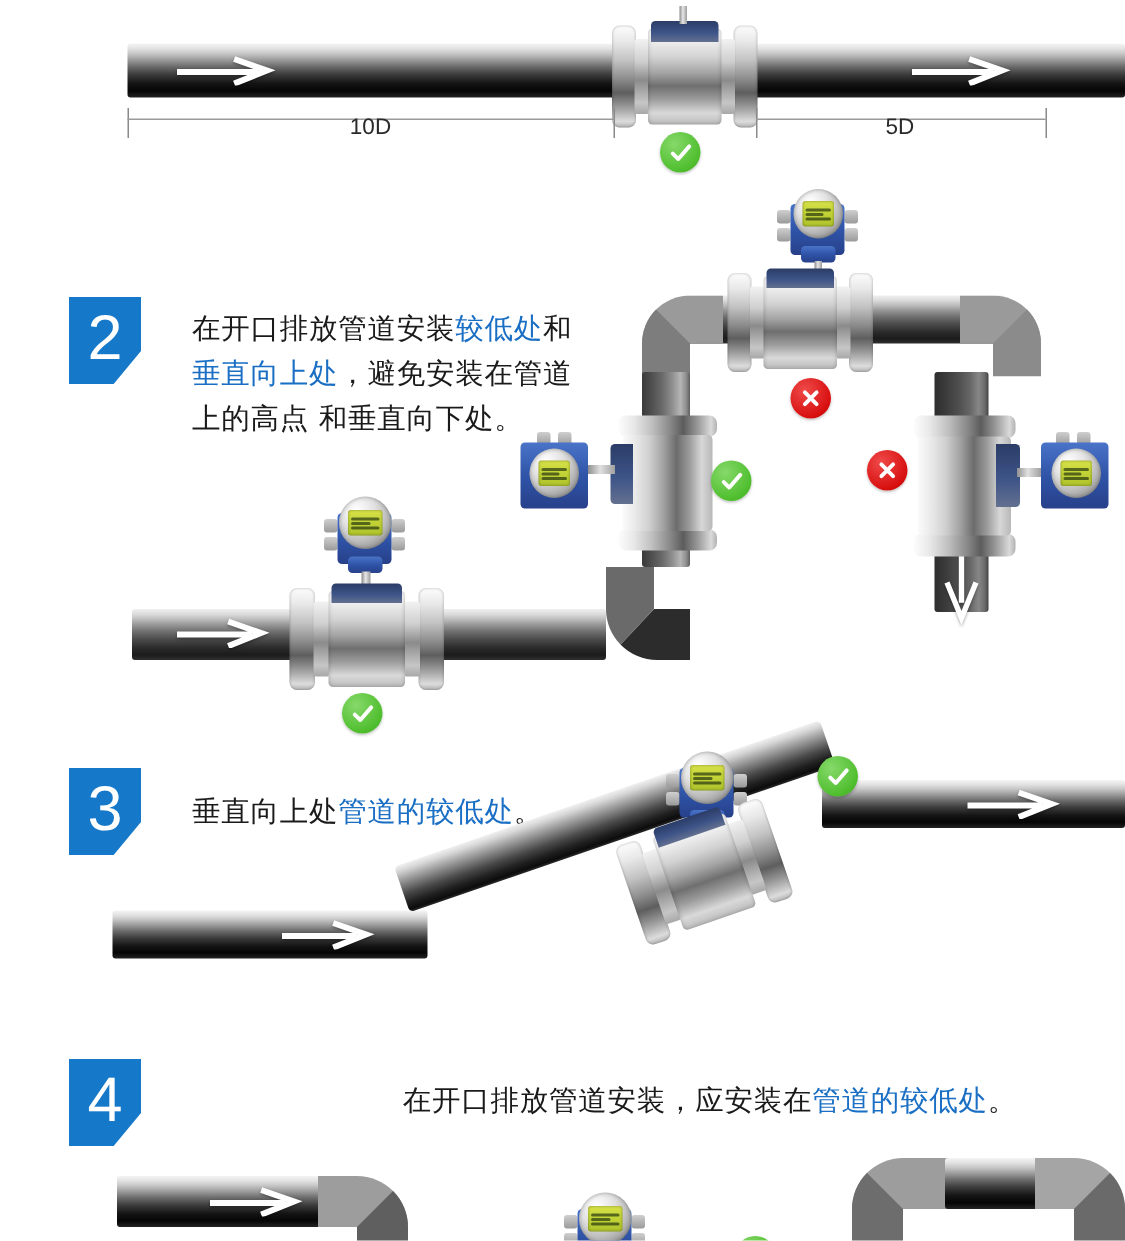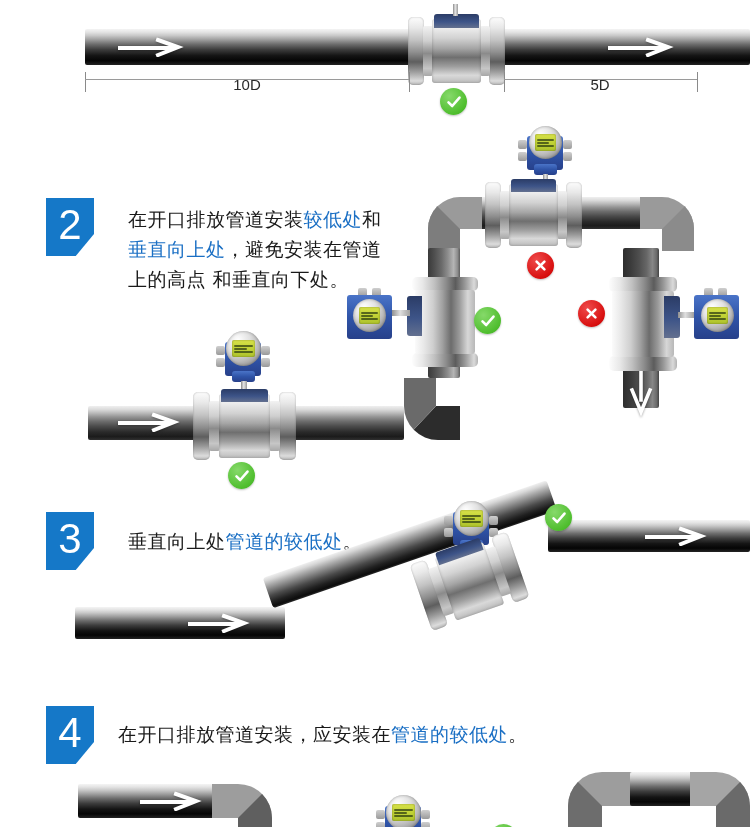--- a/index.html
+++ b/index.html
@@ -411,21 +411,21 @@
       <svg width="16" height="16" viewBox="0 0 16 16">
         <path d="M2.5 8.4 L6.2 12 L13.5 3.6" fill="none" stroke="#fff" stroke-width="2.6" stroke-linecap="round" stroke-linejoin="round"></path>
       </svg>
     </div>
   </div>
 
   <div>
 
     <div class="num-badge" style="left:46px; top:694px;">4</div>
 
-    <div class="instr" style="left:118px; top:707px; width:560px; white-space:nowrap;">
+    <div class="instr" style="left:118px; top:707px; width:560px; white-space:nowrap;text-align:right;">
       <span>在开口排放管道安装，应安装在</span><span class="hl">管道的较低处</span><span>。</span>
     </div>
 
     <div class="pipe-h" style="left:78px; top:772px; width:160px; height:34px;"></div>
     <svg class="arrow-r" style="left:140px; top:779px;" width="66" height="20" viewBox="0 0 66 20">
       <path d="M0 11 L48 11 M36 3 L56 10 L36 18" fill="none" stroke="#fff" stroke-width="4" stroke-linecap="square" stroke-linejoin="miter"></path>
     </svg>
     <div class="elbow" style="left:212px; top:772px; width:60px; height:62px;
                 border-width:34px 34px 0 0; border-radius:0 34px 0 0;
                 border-top-color:#9d9d9d; border-right-color:#5f5f5f;"></div>

